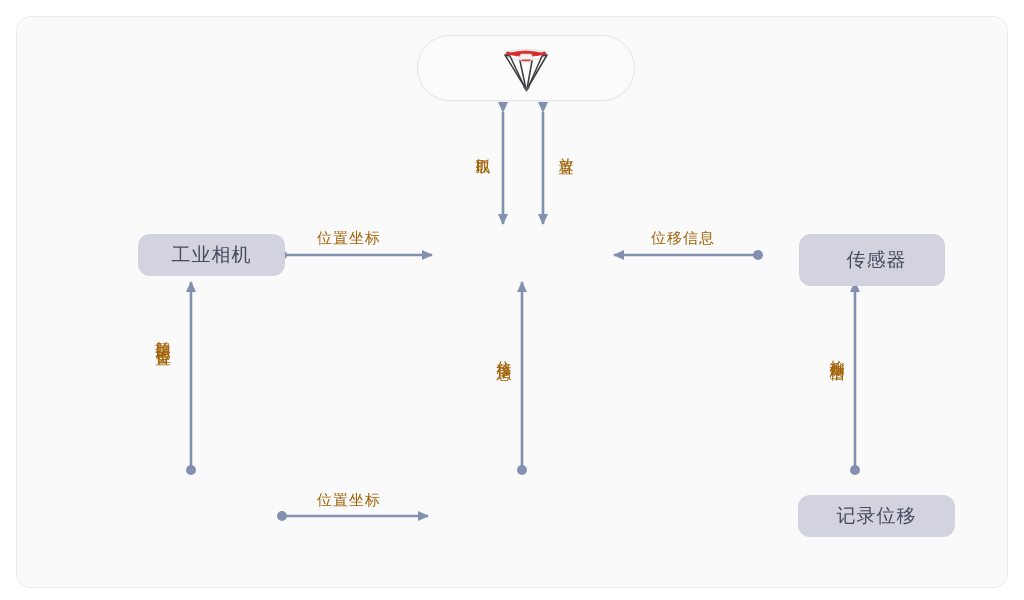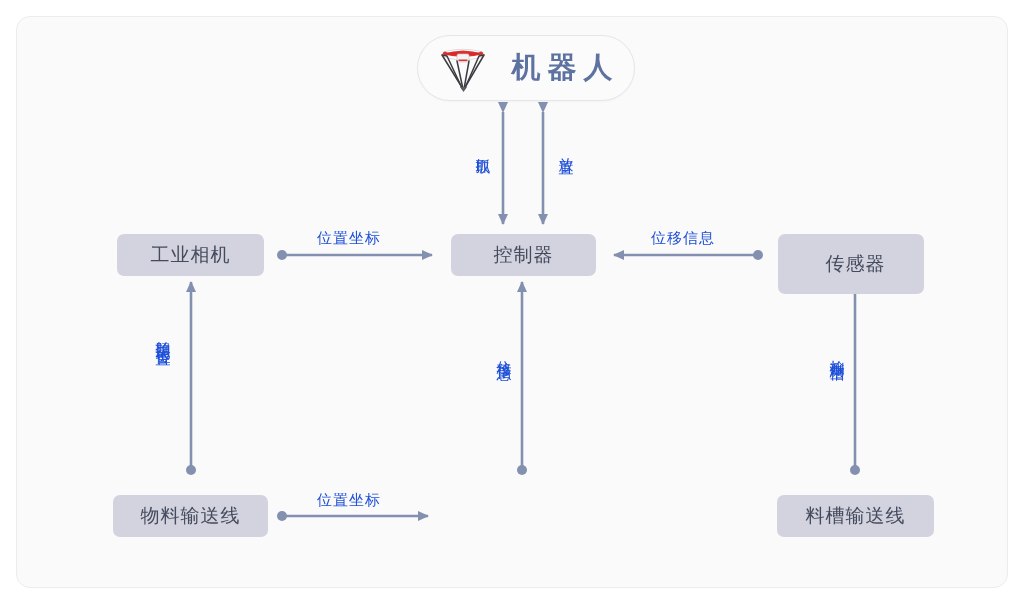--- a/index.html
+++ b/index.html
@@ -30,29 +30,30 @@
     background: #fafafa;
     border: 1px solid #ececec;
     border-radius: 14px;
   }
 
   
   .node {
     position: absolute;
     box-sizing: border-box;
     background: #d2d3de;
-    border-radius: 7px;
+    border-radius: 12px;
     color: #454b5e;
     display: flex;
     align-items: center;
     justify-content: center;
     font-size: 19px;
     letter-spacing: 1px;
     white-space: nowrap;
     user-select: none;
+    margin-left: 21px;
   }
 
   
   .pill {
     position: absolute;
     left: 417px;
     top: 35px;
     width: 218px;
     height: 66px;
     box-sizing: border-box;
@@ -86,21 +87,21 @@
     left: 0;
     top: 0;
     width: 1024px;
     height: 600px;
     pointer-events: none;
   }
 
   
   .elabel {
     position: absolute;
-    color: #1d4ed8;
+    color: #a16207;
     font-size: 15px;
     letter-spacing: 1px;
     white-space: nowrap;
     user-select: none;
   }
   .elabel.vert {
     writing-mode: vertical-rl;
     text-orientation: upright;
     letter-spacing: 2px;
     white-space: nowrap;
@@ -177,42 +178,35 @@
         <path d="M46,14 L32,46"></path>
       </g>
 
       <path d="M27,45 L34,45 L30.5,50 Z" fill="#5a5a62"></path>
 
       <g stroke="#3c3c42" stroke-width="1.3" fill="none">
         <path d="M9,13 L14,14"></path>
         <path d="M51,13 L46,14"></path>
       </g>
     </svg>
-    <span class="pill-label">机器人</span>
   </div>
 
   <div class="node" style="left:117px; top:234px; width:147px; height:42px;">
     <span>工业相机</span>
   </div>
 
-  <div class="node" style="left:451px; top:234px; width:145px; height:42px;">
-    <span>控制器</span>
-  </div>
-
-  <div class="node" style="left:778px; top:234px; width:146px; height:60px;padding-left:9px;">
+
+  <div class="node" style="left:778px; top:234px; width:146px; height:52px;padding-left:9px;">
     <span>传感器</span>
   </div>
 
-  <div class="node" style="left:113px; top:495px; width:155px; height:42px;">
-    <span>物料输送线</span>
-  </div>
 
 
   <div class="node" style="left:777px; top:495px; width:157px; height:42px;">
-    <span>料槽输送线</span>
+    <span>记录位移</span>
   </div>
 
   <div class="elabel vert" style="left:473px; top:146px;">抓取</div>
 
   <div class="elabel vert" style="left:556px; top:146px;">放置</div>
 
   <div class="elabel" style="left:317px; top:229px;">位置坐标</div>
 
   <div class="elabel" style="left:651px; top:229px;">位移信息</div>
 

